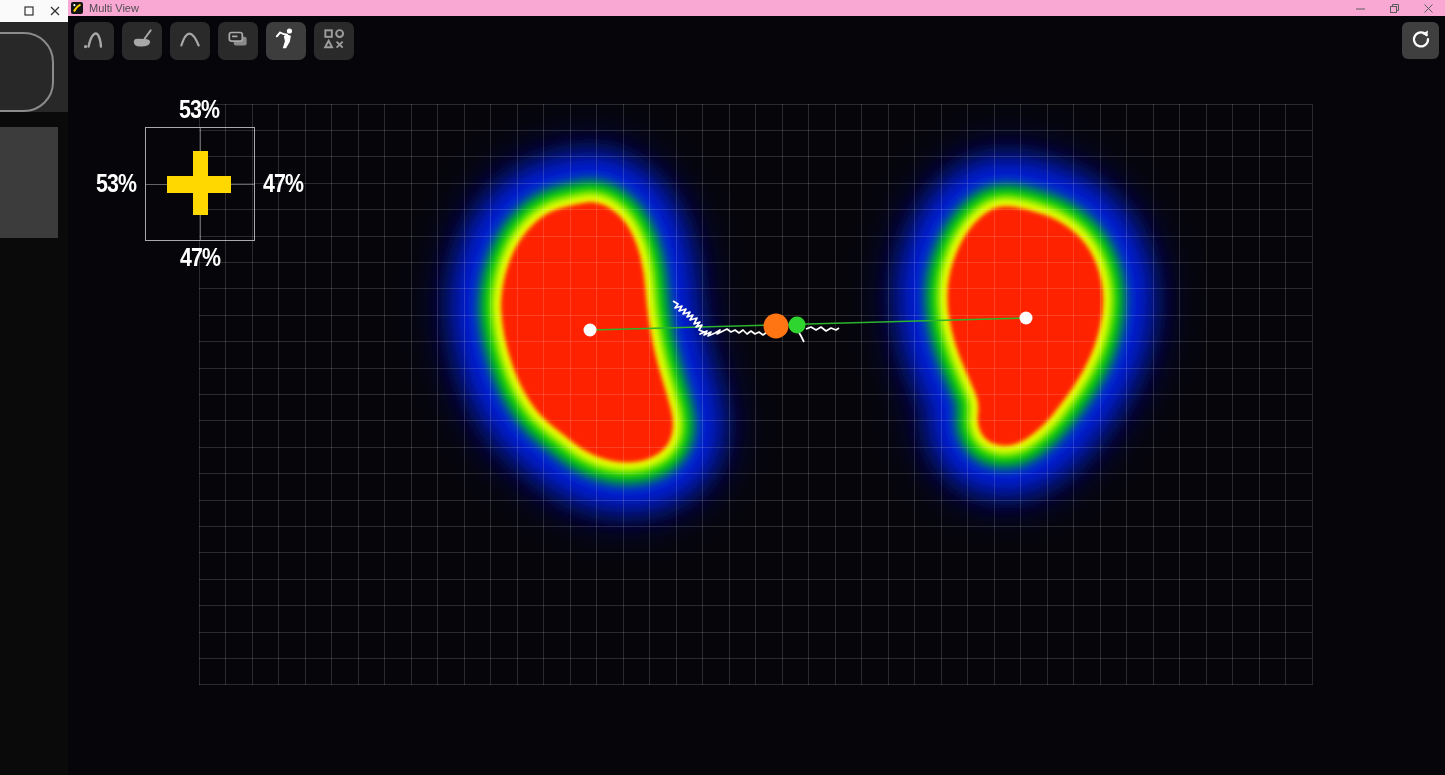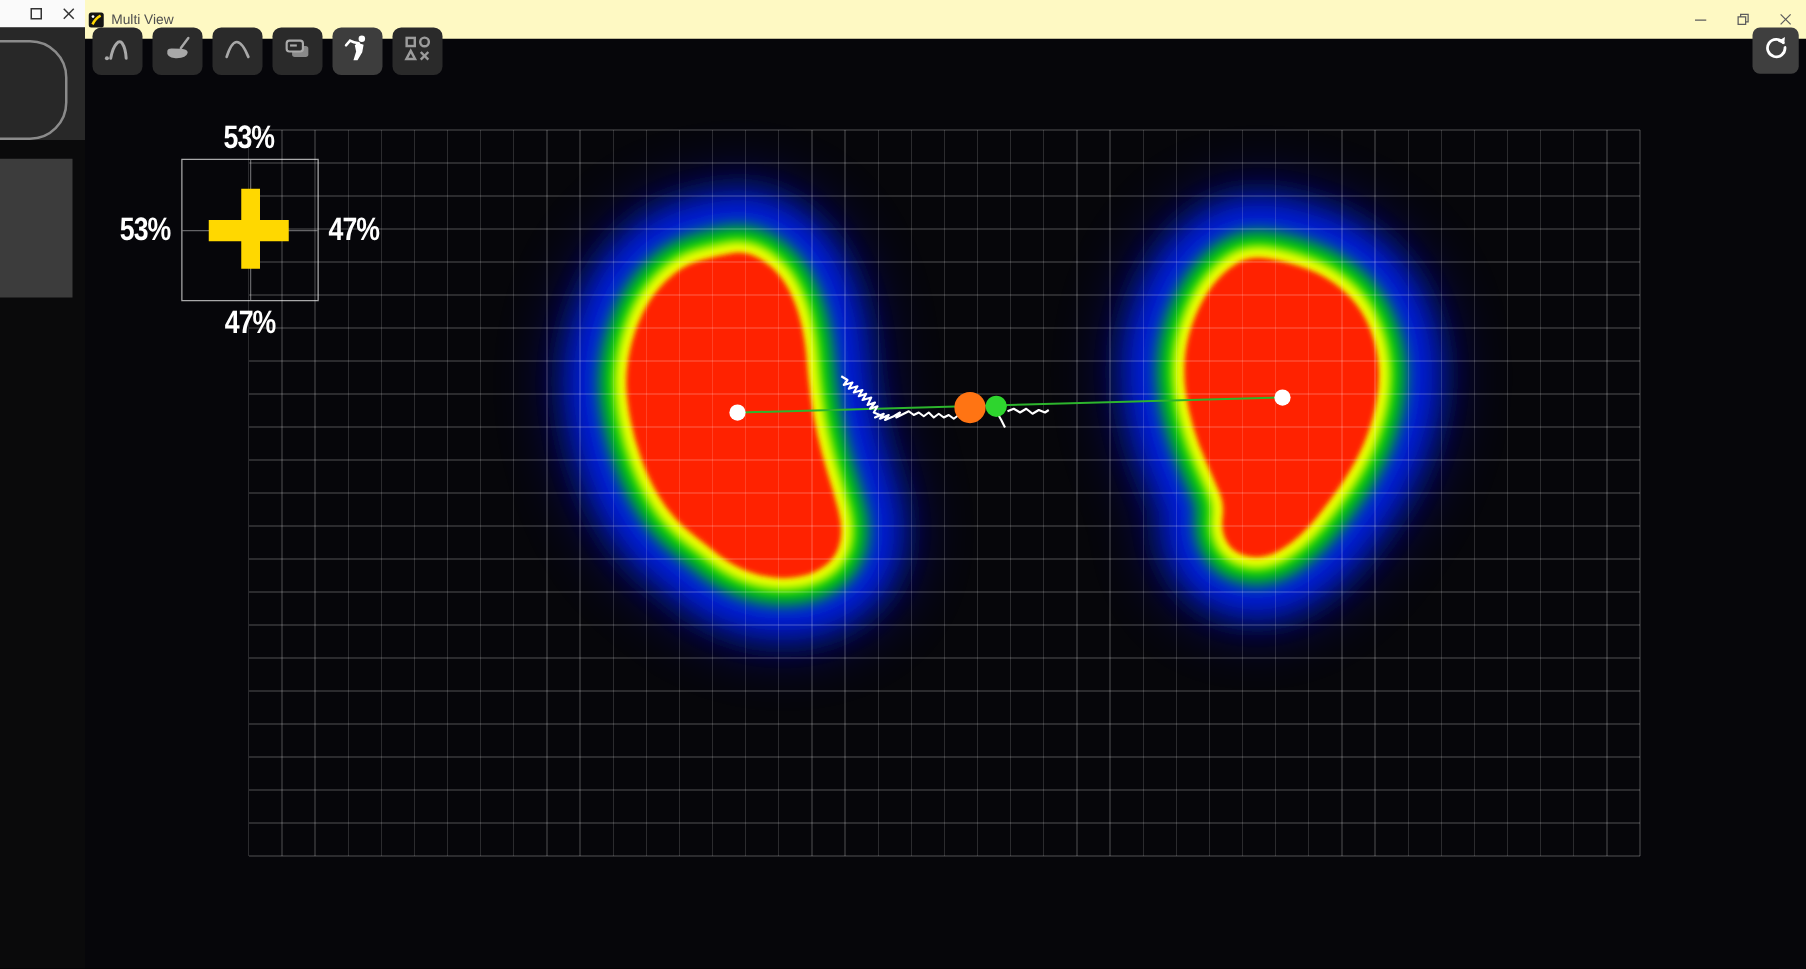--- a/index.html
+++ b/index.html
@@ -1,20 +1,20 @@
 <!DOCTYPE html>
 <html><head>
 <meta charset="utf-8">
 <style>
   html,body{margin:0;padding:0;background:#000;}
   .screen{position:relative;width:1445px;height:775px;overflow:hidden;
           background:#06060a;font-family:"Liberation Sans",sans-serif;}
 
   
-  .titlebar{position:absolute;left:68px;top:0;right:0;height:31px;background:#fef9c3;
+  .titlebar{position:absolute;left:68px;top:0;right:0;height:16px;background:#f9a8d4;
             display:flex;align-items:center;}
   .app-ico{width:12px;height:12px;margin-left:3px;border-radius:2px;background:#141414;
            position:relative;flex:0 0 auto;}
   .app-ico svg{position:absolute;left:0;top:0;}
   .tb-title{font-size:11px;color:#4f4f4f;margin-left:6px;flex:1 1 auto;white-space:nowrap;}
   .win-controls{display:flex;align-items:center;height:16px;}
   .win-ctl{width:34px;height:16px;display:flex;align-items:center;justify-content:center;cursor:default;}
 
   
   .tb-btn{position:absolute;top:22px;width:40px;height:38px;border-radius:7px;background:#2a2a2a;

